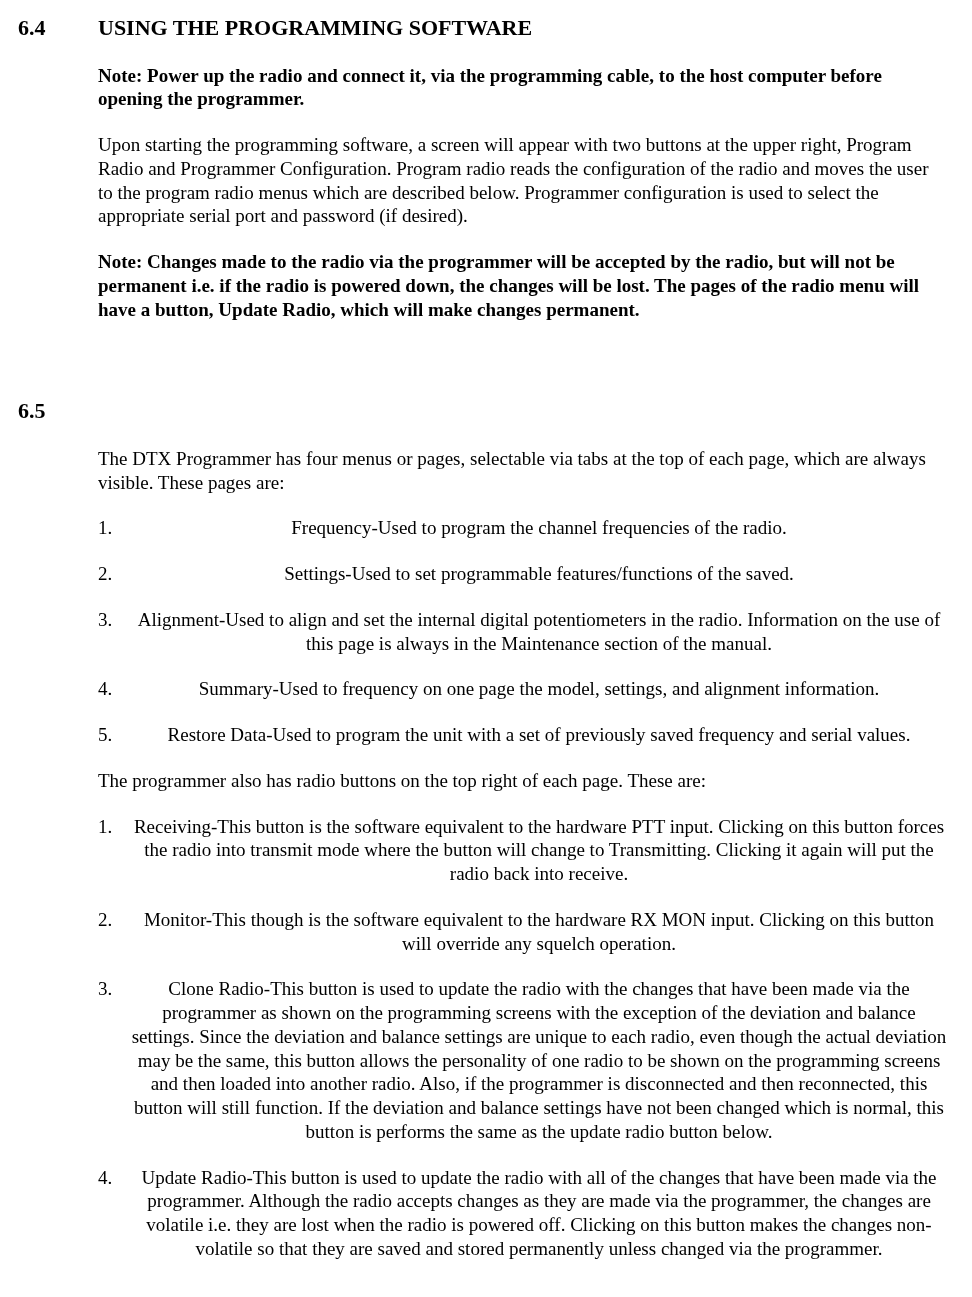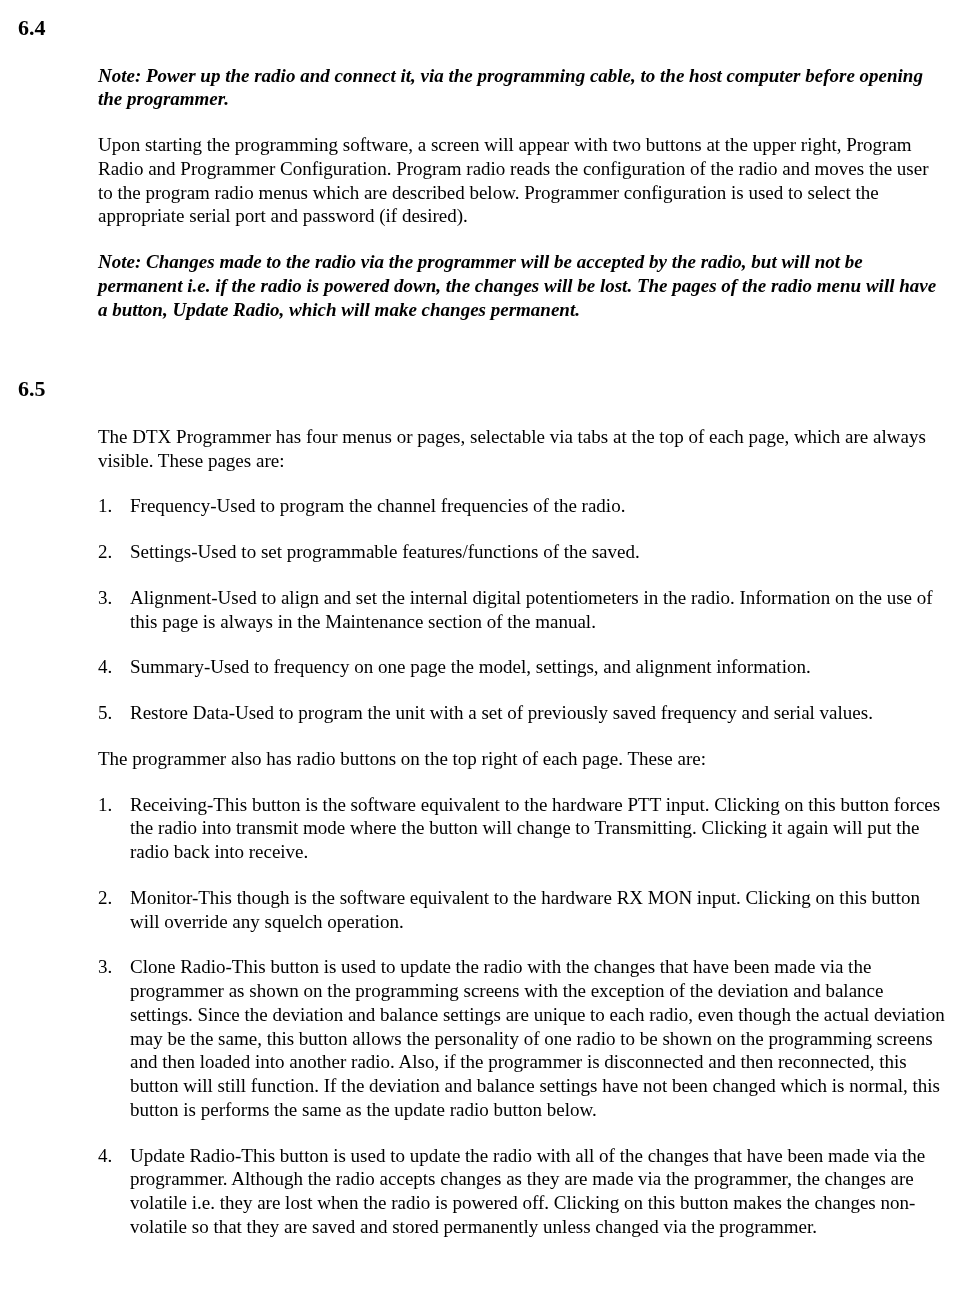--- a/index.html
+++ b/index.html
@@ -12,61 +12,62 @@
     width: 972px;
     box-sizing: border-box;
     line-height: 1.25;
   }
   .section-row {
     display: flex;
     align-items: flex-end;
     margin-top: 4px;
   }
   .section-row.mt {
-    margin-top: 54px;
+    margin-top: 76px;
   }
   .section-num {
     font-weight: bold;
     font-size: 22px;
     width: 80px;
     flex-shrink: 0;
   }
   .section-title {
     font-weight: bold;
     font-size: 22px;
   }
   .indent {
     margin-left: 80px;
     margin-right: 6px;
   }
   .para {
     margin-top: 22px;
   }
   .bold {
     font-weight: bold;
-    font-style: italic;
   }
   .li-row {
     display: flex;
     align-items: baseline;
     margin-top: 22px;
   }
   .li-num {
     width: 32px;
     flex-shrink: 0;
   }
   .li-text {
     flex: 1;
+    text-align: center;
   }
 </style>
 </head>
 <body>
 
 <div class="section-row">
   <div class="section-num">6.4</div>
+  <div class="section-title">USING THE PROGRAMMING SOFTWARE</div>
 </div>
 
 <div class="indent para bold">Note:  Power up the radio and connect it, via the programming cable, to the host computer before opening the programmer.</div>
 
 <div class="indent para">Upon starting the programming software, a screen will appear with two buttons at the upper right, Program Radio and Programmer Configuration.  Program radio reads the configuration of the radio and moves the user to the program radio menus which are described below.  Programmer configuration is used to select the appropriate serial port and password (if desired).</div>
 
 <div class="indent para bold">Note:  Changes made to the radio via the programmer will be accepted by the radio, but will not be permanent i.e. if the radio is powered down, the changes will be lost. The pages of the radio menu will have a button, Update Radio, which will make changes permanent.</div>
 
 <div class="section-row mt">
   <div class="section-num">6.5</div>

